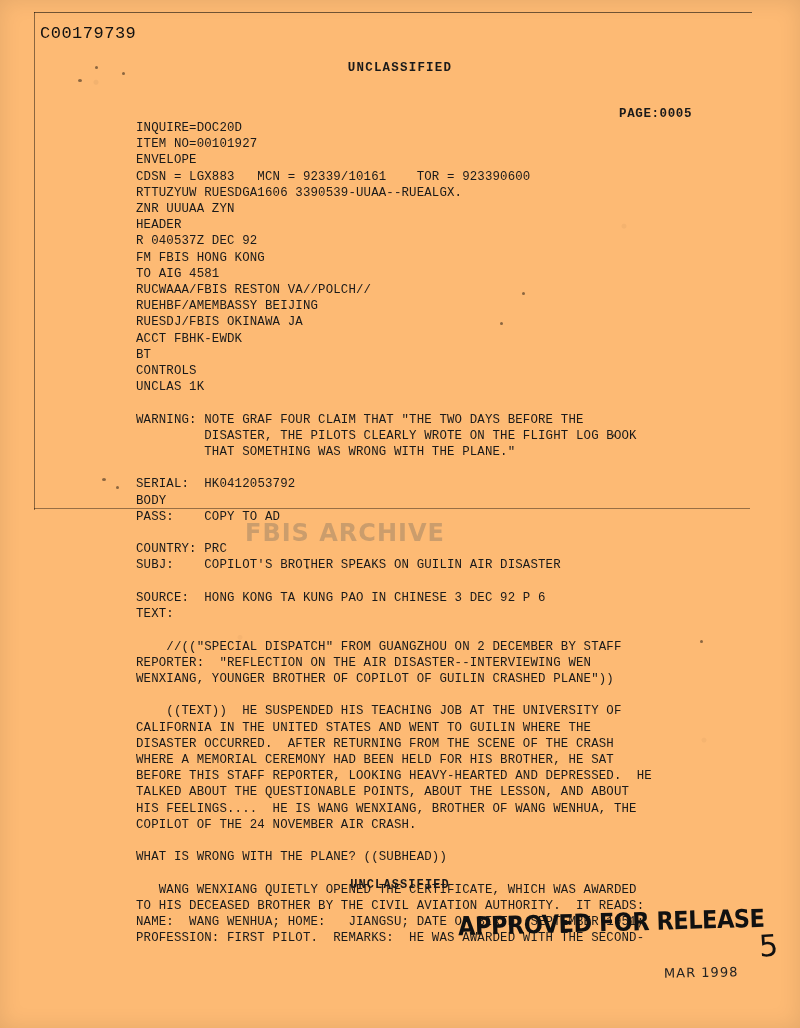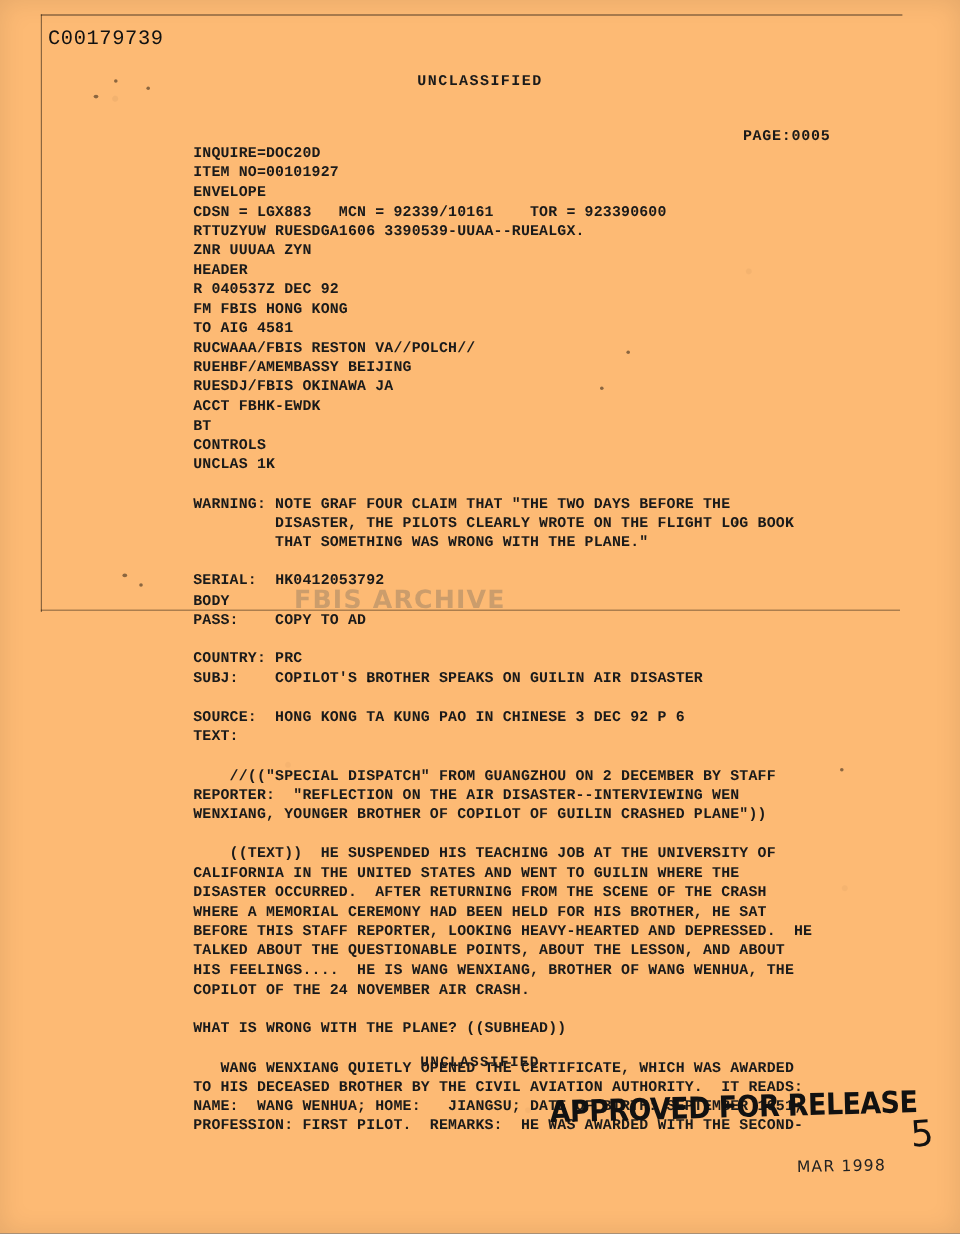--- a/index.html
+++ b/index.html
@@ -88,24 +88,23 @@
     font-weight: bold;
     letter-spacing: 0.6px;
   }
   .body-block {
     position: absolute;
     left: 136px;
     top: 120px;
     width: 600px;
     font-size: 12.4px;
     line-height: 16.2px;
-    font-weight: bold;
+    font-weight: normal;
     letter-spacing: 0.15px;
     white-space: pre-wrap;
-    margin-left: 25px;
   }
   .line {
     white-space: pre;
     min-height: 16px;
   }
   .classification-bottom {
     position: absolute;
     left: 0;
     right: 0;
     top: 878px;
@@ -142,23 +141,23 @@
     top: 965px;
     font-family: "DejaVu Sans", sans-serif;
     font-size: 13px;
     letter-spacing: 1px;
     color: #222;
     transform: rotate(-1deg);
   }
   .watermark {
     position: absolute;
     left: 245px;
-    top: 488px;
-    font-family: "DejaVu Sans", sans-serif;
-    font-size: 21px;
+    top: 519px;
+    font-family: "DejaVu Sans", sans-serif;
+    font-size: 24px;
     font-weight: bold;
     color: rgba(90,90,90,0.30);
     letter-spacing: 1px;
     pointer-events: none;
   }
   .speck {
     position: absolute;
     background: rgba(0,0,0,0.45);
     border-radius: 50%;
     pointer-events: none;

